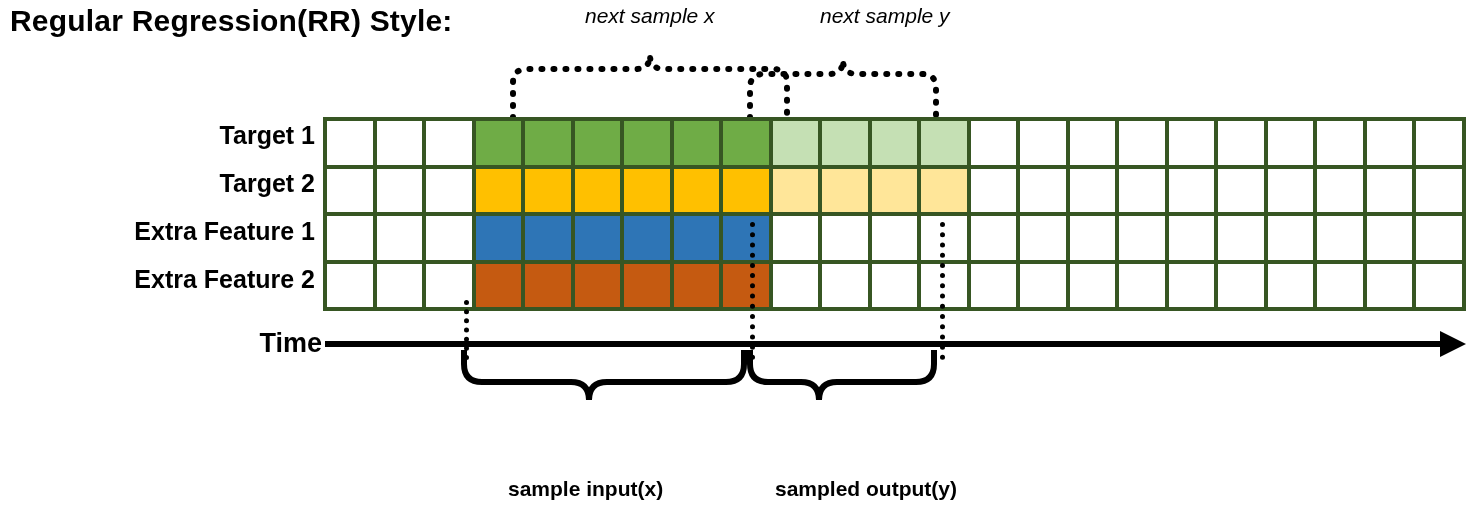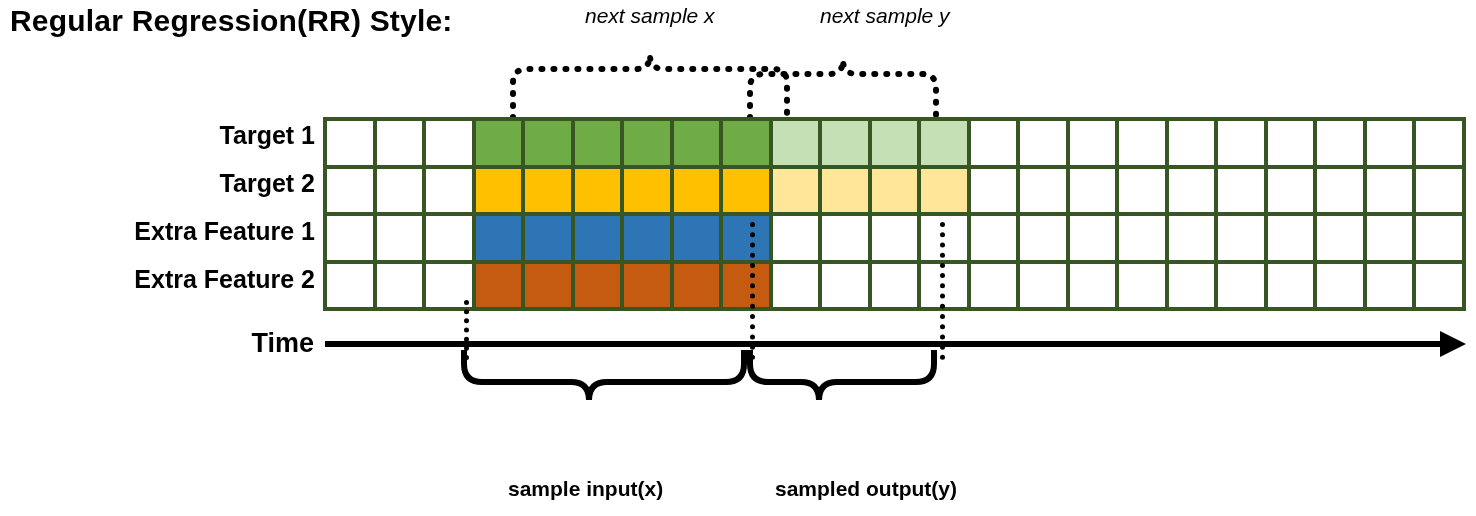--- a/index.html
+++ b/index.html
@@ -38,21 +38,21 @@
   .topbrace{position:absolute;}
   .topbrace svg{display:block;}
 
   .annot{position:absolute;font-size:21px;font-style:italic;white-space:nowrap;
          font-weight:400;}
 
   
   .vdot{position:absolute;width:0;border-left:5px dotted #000;}
 
   
-  .timelabel{position:absolute;left:4px;width:310px;text-align:right;top:328px;
+  .timelabel{position:absolute;left:12px;width:310px;text-align:right;top:328px;
              font-size:27px;font-weight:700;}
   .axis{position:absolute;left:325px;top:341px;width:1120px;height:6px;
         background:#000;}
   .arrow{position:absolute;left:1440px;top:331px;width:0;height:0;
          border-top:13px solid transparent;border-bottom:13px solid transparent;
          border-left:26px solid #000;}
 
   
   .botbrace{position:absolute;}
   .botbrace svg{display:block;}

